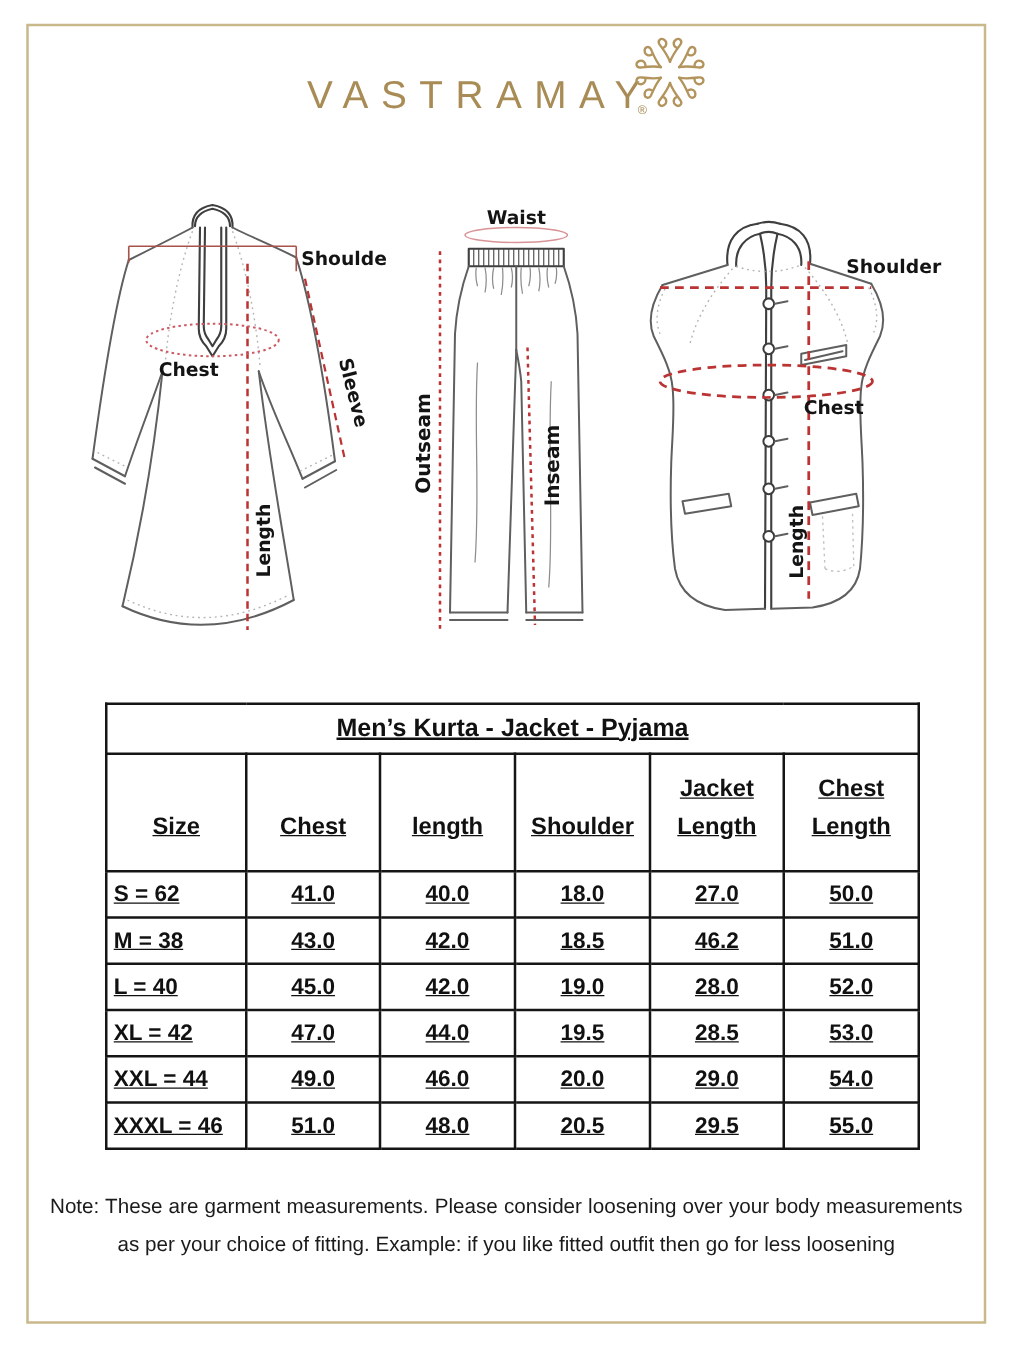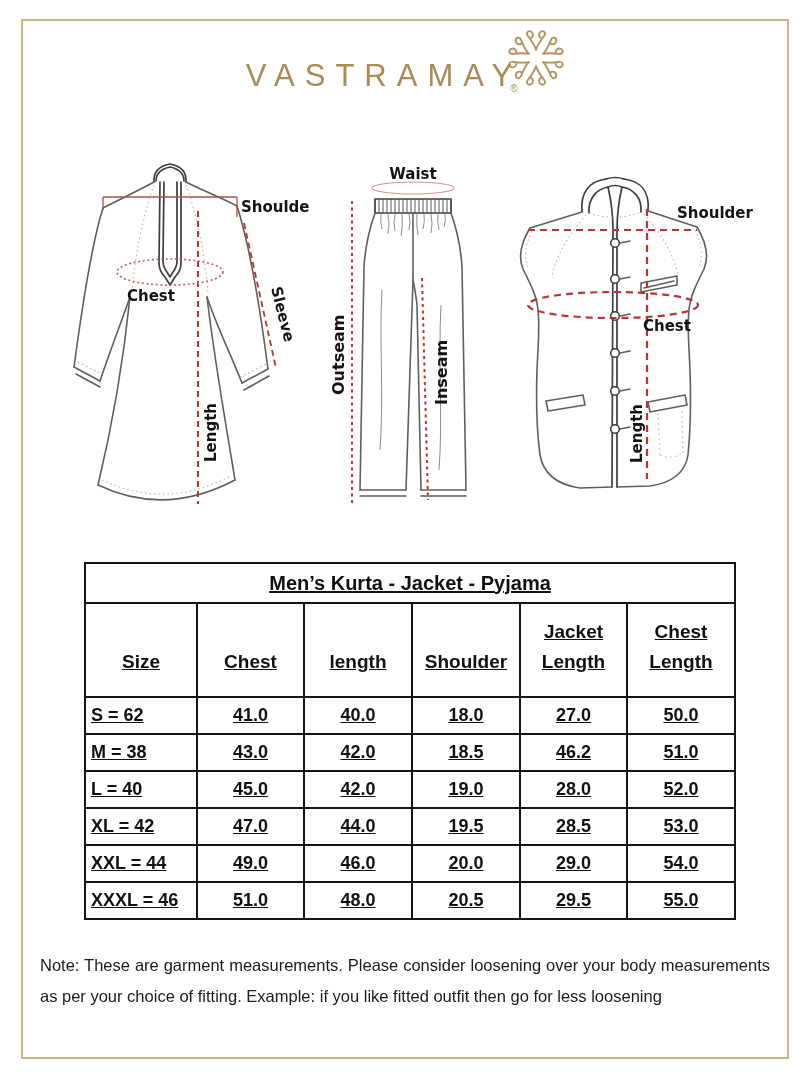--- a/index.html
+++ b/index.html
@@ -43,21 +43,21 @@
   .t-sub{height:31px;font-size:14.5px;}
   .t-head td{height:71px;font-size:19px;vertical-align:bottom;padding-bottom:20px;
              white-space:pre-line;line-height:1.55;}
   .t-row td{height:33px;font-size:18px;}
   .t-row td.c0{text-align:left;padding-left:5px;}
 
   
   .note{position:absolute;left:40px;top:950px;width:730px;color:#1b1b1b;
         font-size:16.5px;line-height:31px;font-family:"Liberation Sans",sans-serif;}
   .note-l1{text-align:justify;text-align-last:justify;}
-  .note-l2{text-align:left;}
+  .note-l2{text-align:center;}
 </style>
 </head>
 <body>
 
 <div class="canvas">
 
   <div class="gold-frame"></div>
 
   <div class="logo">
     <span class="logo-text">VASTRAMAY</span>

